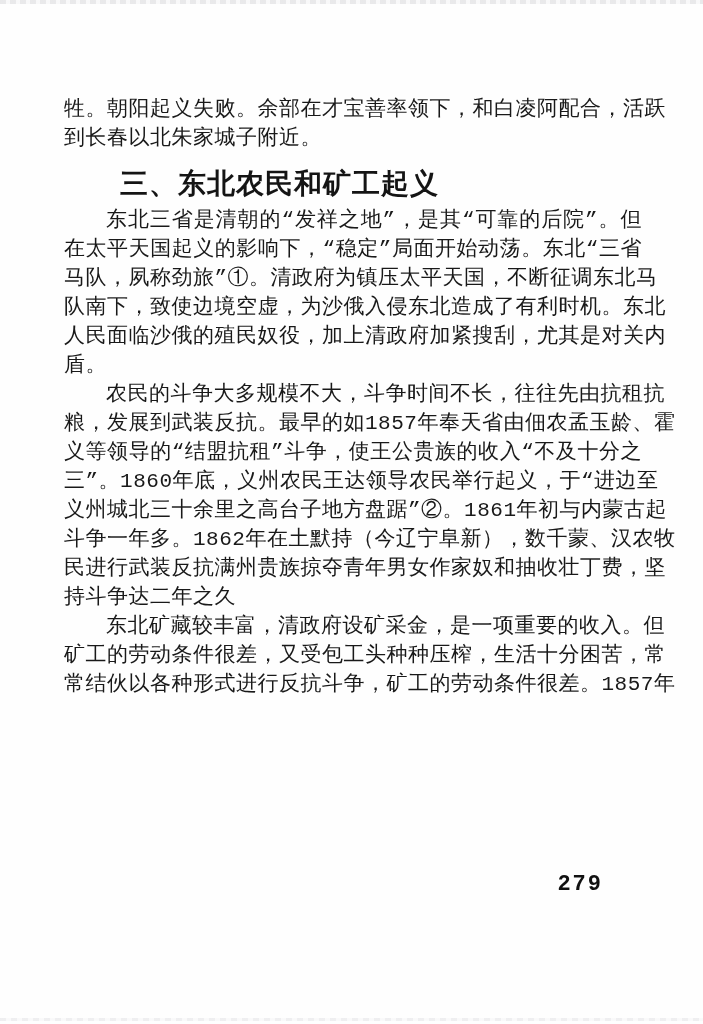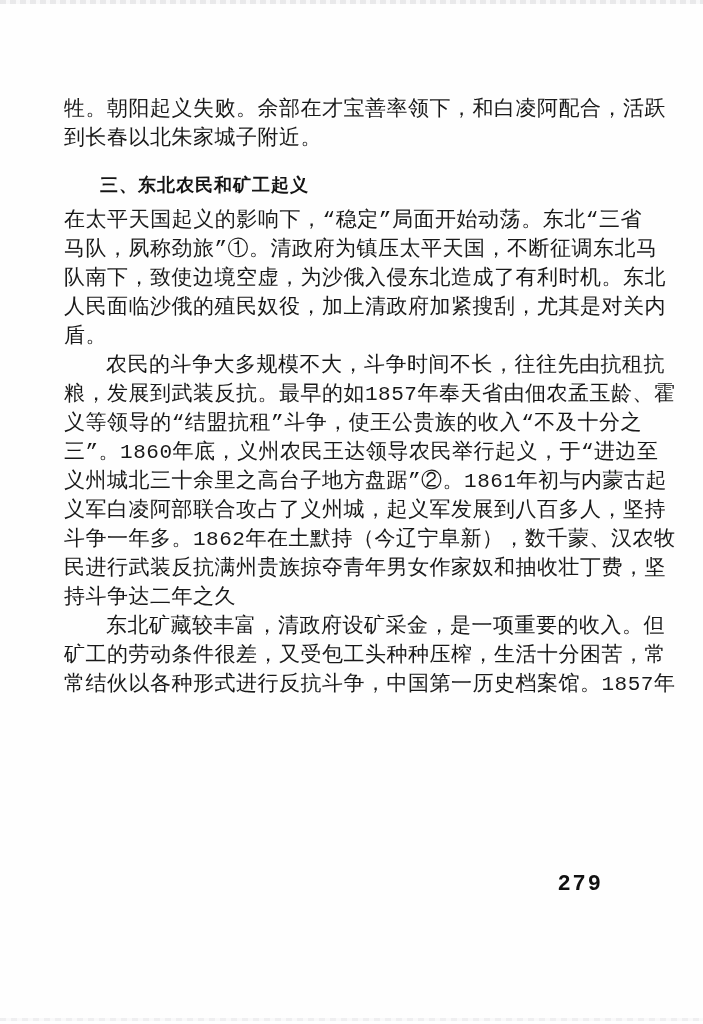--- a/index.html
+++ b/index.html
@@ -38,21 +38,21 @@
     text-align-last: justify;
     white-space: nowrap;
     color: #191919;
   }
   .line.first { text-indent: 2em; }
   .line.last  { text-align-last: left; }
   .heading {
     height: 30px;
     line-height: 30px;
     margin: 18px 0 5px 0;
-    font-size: 18px;
+    font-size: 28px;
     font-weight: bold;
     text-indent: 2em;
     letter-spacing: 1px;
     color: #141414;
   }
   .footnotes {
     position: absolute;
     left: 64px;
     top: 796px;
     width: 578px;
@@ -93,43 +93,43 @@
   <div class="text-block">
 
     <div>
       <div class="line">牲。朝阳起义失败。余部在才宝善率领下，和白凌阿配合，活跃</div>
       <div class="line last">到长春以北朱家城子附近。</div>
     </div>
 
     <div class="heading">三、东北农民和矿工起义</div>
 
     <div>
+      <div class="line first">东北三省是清朝的“发祥之地”，是其“可靠的后院”。但</div>
       <div class="line">在太平天国起义的影响下，“稳定”局面开始动荡。东北“三省</div>
       <div class="line">马队，夙称劲旅”①。清政府为镇压太平天国，不断征调东北马</div>
       <div class="line">队南下，致使边境空虚，为沙俄入侵东北造成了有利时机。东北</div>
       <div class="line">人民面临沙俄的殖民奴役，加上清政府加紧搜刮，尤其是对关内</div>
       <div class="line last">盾。</div>
     </div>
 
     <div>
       <div class="line first">农民的斗争大多规模不大，斗争时间不长，往往先由抗租抗</div>
       <div class="line">粮，发展到武装反抗。最早的如1857年奉天省由佃农孟玉龄、霍</div>
       <div class="line">义等领导的“结盟抗租”斗争，使王公贵族的收入“不及十分之</div>
       <div class="line">三”。1860年底，义州农民王达领导农民举行起义，于“进边至</div>
       <div class="line">义州城北三十余里之高台子地方盘踞”②。1861年初与内蒙古起</div>
-      <div class="line">义军白凌阿部联合攻占了义州城，起义军发展到八百多人，坚持</div>
       <div class="line">斗争一年多。1862年在土默持（今辽宁阜新），数千蒙、汉农牧</div>
       <div class="line">民进行武装反抗满州贵族掠夺青年男女作家奴和抽收壮丁费，坚</div>
       <div class="line last">持斗争达二年之久</div>
     </div>
 
     <div>
       <div class="line first">东北矿藏较丰富，清政府设矿采金，是一项重要的收入。但</div>
       <div class="line">矿工的劳动条件很差，又受包工头种种压榨，生活十分困苦，常</div>
-      <div class="line">常结伙以各种形式进行反抗斗争，中国第一历史档案馆。1857年</div>
+      <div class="line">常结伙以各种形式进行反抗斗争，矿工的劳动条件很差。1857年</div>
     </div>
   </div>
 
 
   <div class="page-number">279</div>
 
   <div class="edge-bottom"></div>
 </div>
 
 </body></html>

